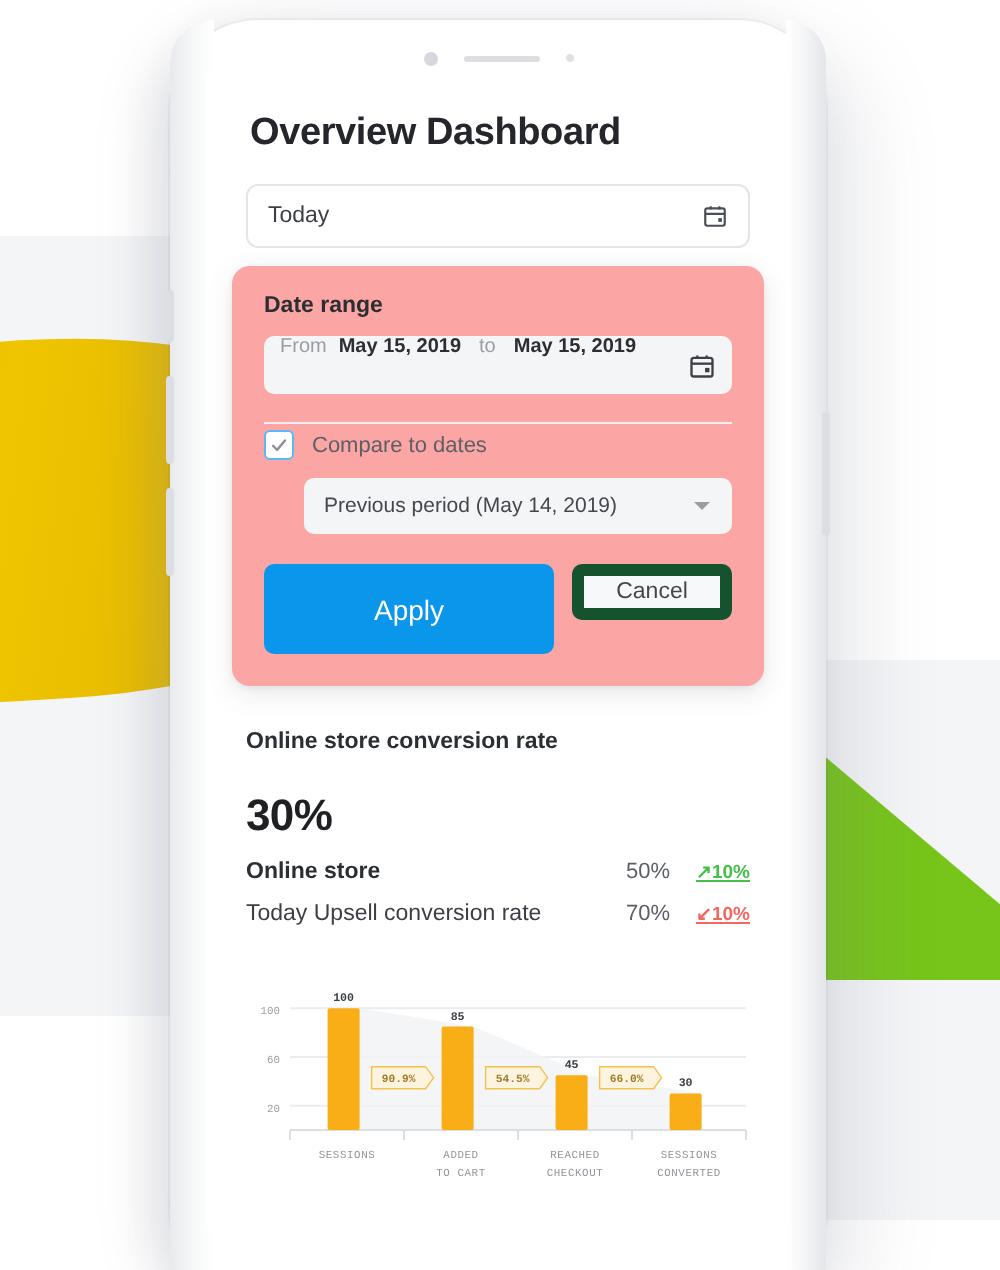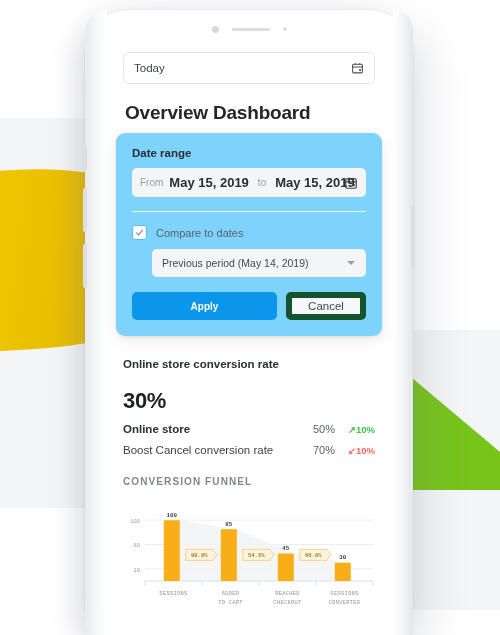--- a/index.html
+++ b/index.html
@@ -86,76 +86,76 @@
     position:relative;margin:14px 20px 0 20px;height:30px;
     border:1px solid #e3e5e8;border-radius:6px;background:#fff;
     display:flex;align-items:center;padding:0 10px;
   }
   #today-value{font-size:11.5px;color:#3c3f45;}
   #today-cal{position:absolute;right:10px;top:50%;transform:translateY(-50%);
     display:flex;}
 
   
   #date-dialog{
-    margin:9px 13px 0 13px;background:#7dd3fc;border-radius:9px;
+    margin:9px 13px 0 13px;background:#fca5a5;border-radius:9px;
     box-shadow:0 4px 14px rgba(90,95,110,.13),0 1px 3px rgba(90,95,110,.10);
     padding:14px 16px 16px 16px;
   }
   #dialog-heading{font-size:11.5px;font-weight:700;color:#2b2e33;}
 
   #range-row{
     margin-top:9px;background:#f4f5f7;border-radius:5px;height:29px;
-    display:flex;align-items:center;padding:0 8px;position:relative;
+    display:flex;padding:0 8px;position:relative;
   }
   .range-lbl{font-size:10px;color:#9a9da3;margin-right:6px;}
-  .range-date{font-size:13px;font-weight:700;color:#2b2e33;}
+  .range-date{font-size:10px;font-weight:700;color:#2b2e33;}
   #range-to{margin:0 9px;font-size:10px;color:#9a9da3;}
   #range-cal{position:absolute;right:8px;top:50%;transform:translateY(-50%);display:flex;}
 
   #dialog-divider{height:1px;background:#eceef0;margin:14px 0 0 0;}
 
-  #compare-row{display:flex;align-items:center;margin-top:13px;}
+  #compare-row{display:flex;align-items:center;margin-top:3px;}
   #compare-box{
     width:13px;height:13px;border:1px solid #5ab9f5;border-radius:3px;
     background:#fff;display:flex;align-items:center;justify-content:center;
     flex:0 0 auto;
   }
   #compare-label{font-size:11px;color:#5c6066;margin-left:9px;}
 
   #period-select{
     margin:9px 0 0 20px;height:28px;background:#f4f5f7;border-radius:5px;
     display:flex;align-items:center;padding:0 10px;position:relative;text-align:center;
   }
   #period-value{font-size:10.5px;color:#44484e;}
   #period-caret{position:absolute;right:11px;top:50%;transform:translateY(-50%);
     width:0;height:0;border-left:4px solid transparent;border-right:4px solid transparent;
     border-top:4.5px solid #9a9da3;}
 
   #dialog-actions{display:flex;gap:9px;margin-top:15px;}
   #apply-button{
-    flex:1 1 auto;height:28px;background:#0a96ea;border:none;border-radius:5px;
-    color:#fff;font-size:10px;font-weight:700;cursor:pointer;
+    flex:1 1 auto;height:45px;background:#0a96ea;border:none;border-radius:5px;
+    color:#fff;font-size:14px;font-weight:400;cursor:pointer;
     font-family:inherit;
   }
   #cancel-button{
     width:80px;height:28px;background:#f7f8f9;border:6px solid #14532d;
     border-radius:5px;color:#44484e;font-size:11.5px;cursor:pointer;
     font-family:inherit;
   }
 
   
   #stats{margin:22px 20px 0 20px;}
   #stats-title{font-size:11.5px;font-weight:700;color:#2b2e33;}
   #stats-big{font-size:22px;font-weight:700;color:#1e2024;margin-top:18px;letter-spacing:-.3px;}
 
   .stat-row{display:flex;align-items:baseline;margin-top:9px;}
   .stat-name{flex:1 1 auto;font-size:11.5px;color:#3c3f45;}
   .stat-name.bold{font-weight:700;color:#2b2e33;}
   .stat-val{font-size:11px;color:#5c6066;width:34px;text-align:right;}
-  .stat-delta{font-size:9.5px;width:40px;text-align:right;font-weight:700;}
+  .stat-delta{font-size:9.5px;width:40px;text-align:right;font-weight:700;text-decoration:underline;}
   .up{color:#45c04a;}
   .down{color:#f4675f;}
 
   
   #chart-block{margin:20px 20px 0 20px;}
   #chart-title{font-size:10px;font-weight:700;color:#83878d;letter-spacing:1.1px;}
   #chart-wrap{position:relative;margin-top:12px;height:112px;}
   #chart-svg{display:block;width:252px;height:112px;}
 </style>
 </head>
@@ -177,35 +177,35 @@
   <div class="side-btn" id="btn-vol-dn"></div>
   <div class="side-btn" id="btn-power"></div>
 
   <div id="phone-top">
     <div class="cam"></div>
     <div class="speaker"></div>
     <div class="sensor"></div>
   </div>
 
   <div id="screen">
+
+    <div id="page-title">Overview Dashboard</div>
 
     <div id="today-select">
       <span id="today-value">Today</span>
       <span id="today-cal">
         <svg width="13" height="13" viewBox="0 0 24 24" fill="none" stroke="#4a4e55" stroke-width="2">
           <rect x="3" y="5" width="18" height="16" rx="2"></rect>
           <line x1="3" y1="10" x2="21" y2="10"></line>
           <line x1="8" y1="3" x2="8" y2="6"></line>
           <line x1="16" y1="3" x2="16" y2="6"></line>
           <rect x="15" y="14" width="3.4" height="3.4" fill="#4a4e55" stroke="none"></rect>
         </svg>
       </span>
     </div>
-
-    <div id="page-title">Overview Dashboard</div>
 
     <div id="date-dialog">
       <div id="dialog-heading">Date range</div>
 
       <div id="range-row">
         <span class="range-lbl">From</span>
         <span class="range-date">May 15, 2019</span>
         <span id="range-to">to</span>
         <span class="range-date">May 15, 2019</span>
         <span id="range-cal">
@@ -245,28 +245,27 @@
       <div id="stats-title">Online store conversion rate</div>
       <div id="stats-big">30%</div>
 
       <div class="stat-row">
         <span class="stat-name bold">Online store</span>
         <span class="stat-val">50%</span>
         <span class="stat-delta up"><span>↗</span><span>10%</span></span>
       </div>
 
       <div class="stat-row">
-        <span class="stat-name">Boost Cancel conversion rate</span>
+        <span class="stat-name">Today Upsell conversion rate</span>
         <span class="stat-val">70%</span>
         <span class="stat-delta down"><span>↙</span><span>10%</span></span>
       </div>
     </div>
 
     <div id="chart-block">
-      <div id="chart-title">CONVERSION FUNNEL</div>
       <div id="chart-wrap">
         <svg id="chart-svg" viewBox="0 0 252 112">
             <line x1="22" y1="69.82608695652173" x2="250" y2="69.82608695652173" stroke="#ececee" stroke-width="1"></line>
             <text x="17" y="72.82608695652173" text-anchor="end" font-size="5.4" fill="#9a9da3" font-family="&quot;Liberation Mono&quot;, monospace">20</text>
             <line x1="22" y1="45.47826086956522" x2="250" y2="45.47826086956522" stroke="#ececee" stroke-width="1"></line>
             <text x="17" y="48.47826086956522" text-anchor="end" font-size="5.4" fill="#9a9da3" font-family="&quot;Liberation Mono&quot;, monospace">60</text>
             <line x1="22" y1="21.130434782608695" x2="250" y2="21.130434782608695" stroke="#ececee" stroke-width="1"></line>
             <text x="17" y="24.130434782608695" text-anchor="end" font-size="5.4" fill="#9a9da3" font-family="&quot;Liberation Mono&quot;, monospace">100</text>
             <polygon points="56.81,21.130434782608695 113.81,30.260869565217398 170.81,54.60869565217391 227.81,63.73913043478261 227.81,82 56.81,82" fill="#f2f3f5" opacity="0.85"></polygon>
             <line x1="22" y1="82" x2="250" y2="82" stroke="#dcdee1" stroke-width="1"></line>

